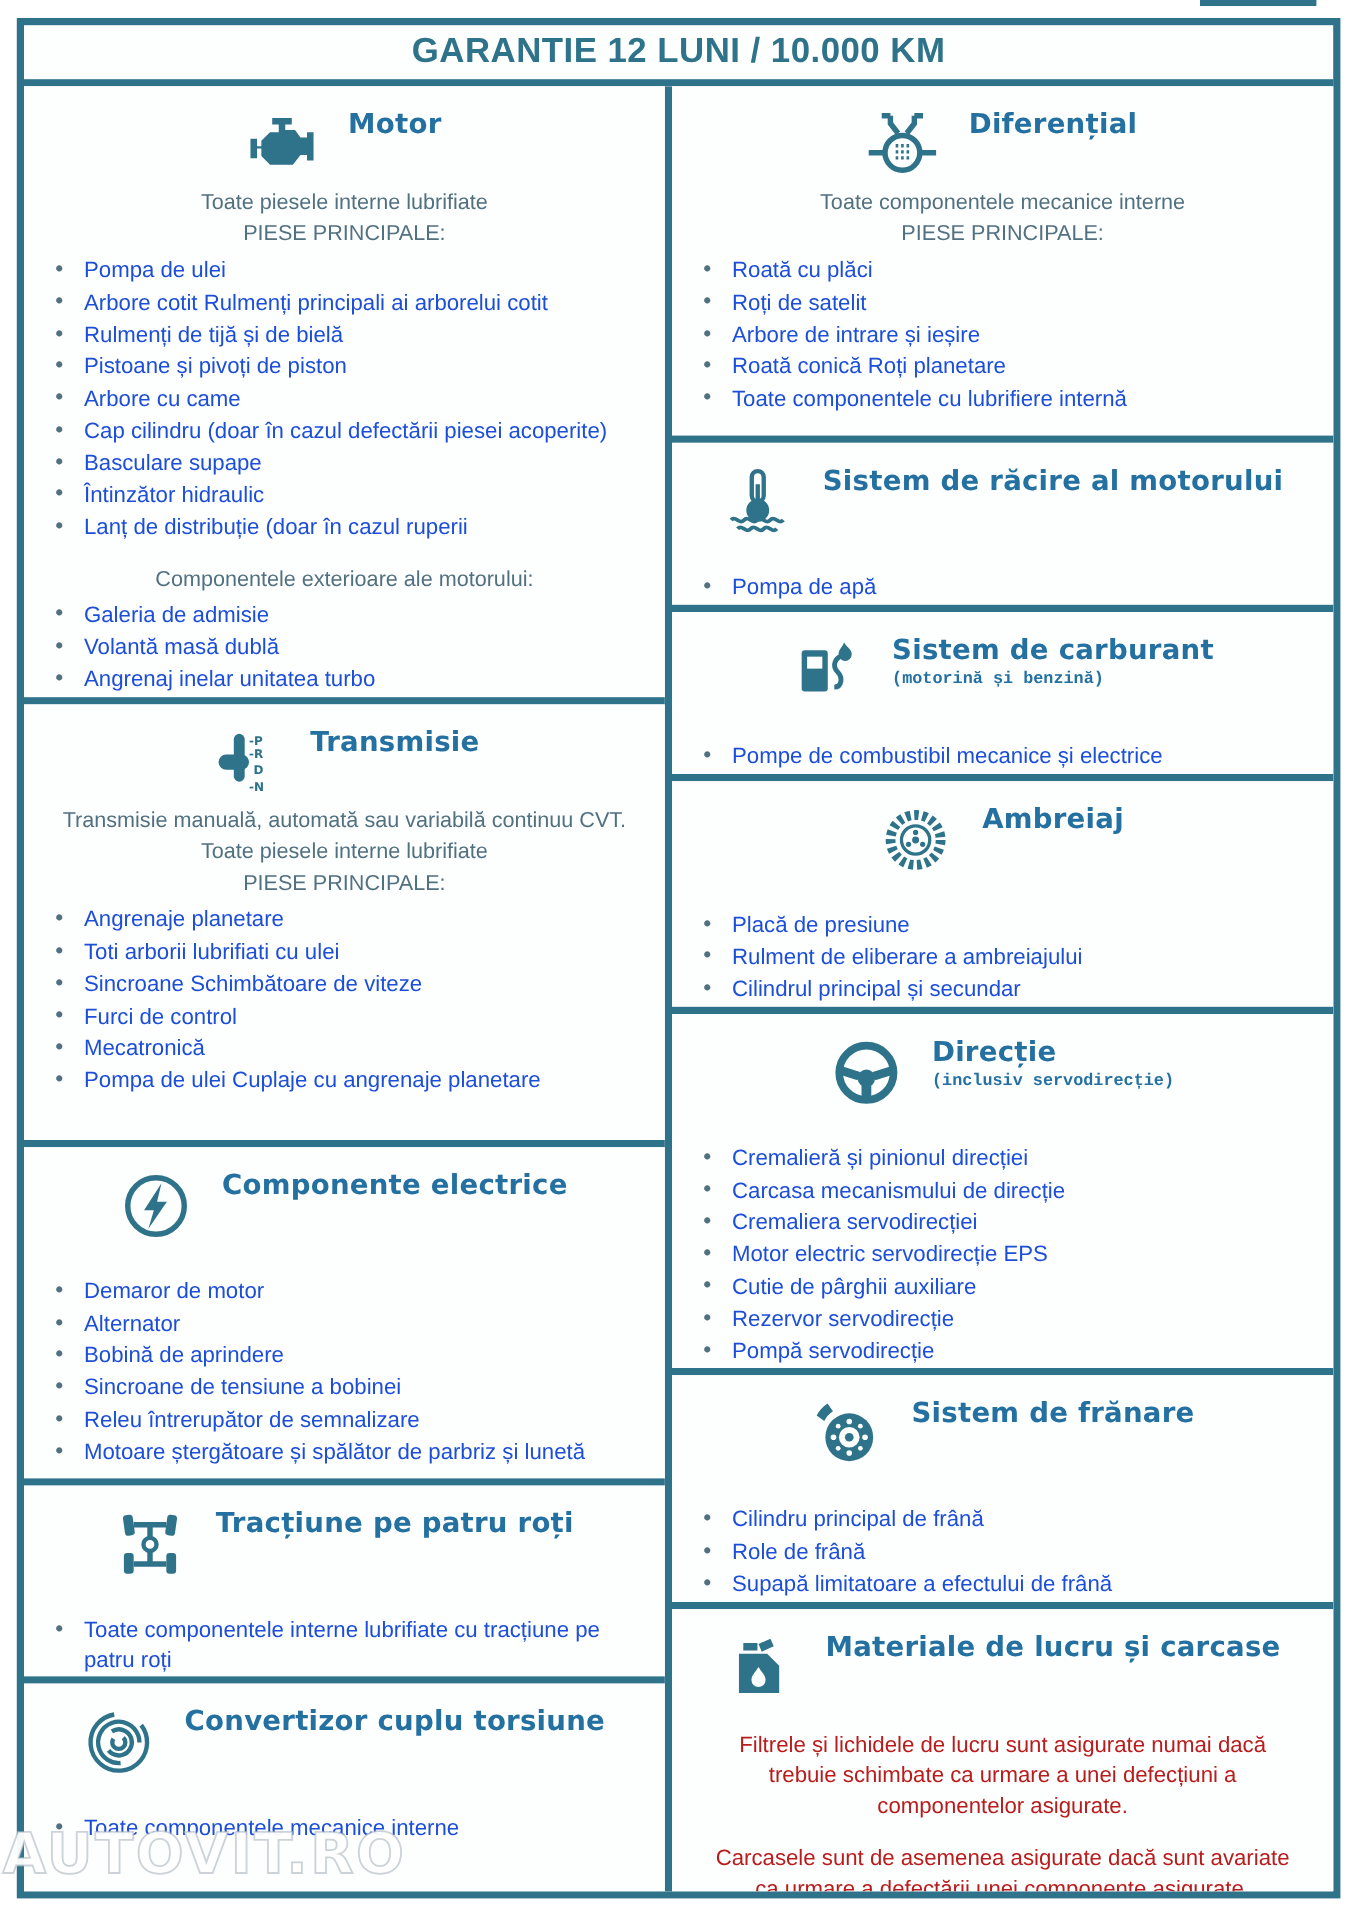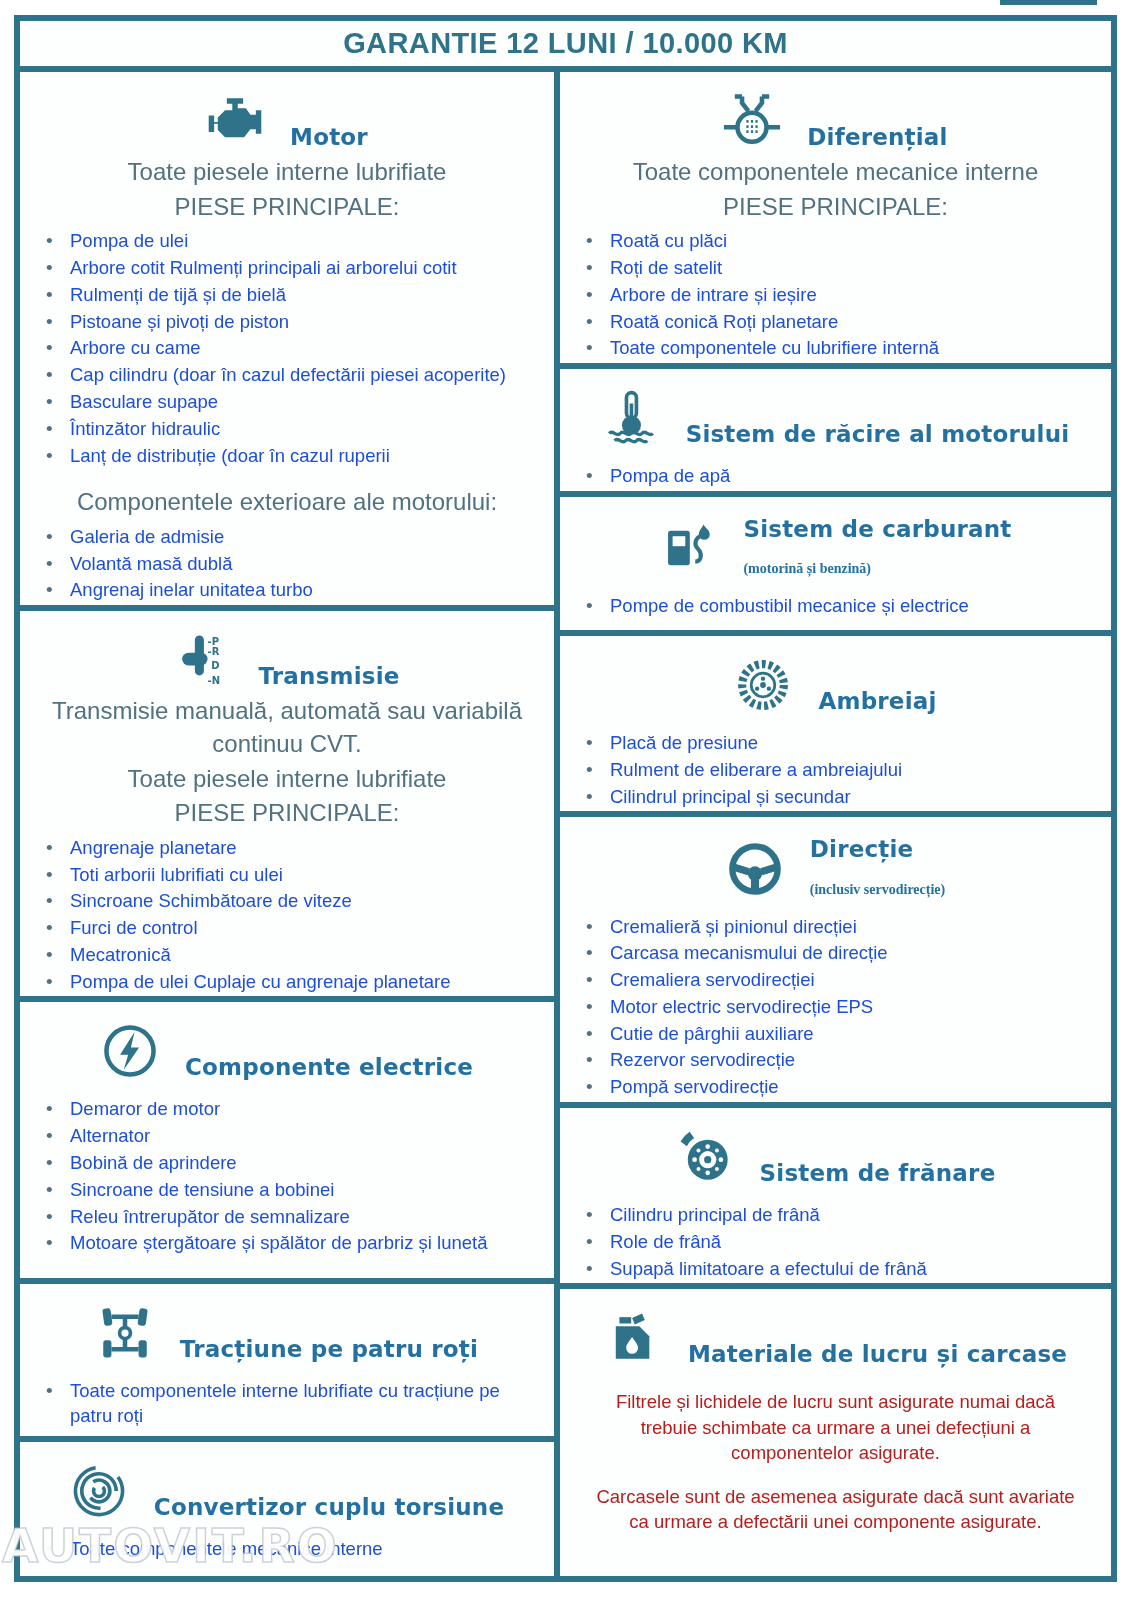--- a/index.html
+++ b/index.html
@@ -23,31 +23,31 @@
   .col-left  .box:nth-child(2){min-height:369px}
   .col-left  .box:nth-child(3){min-height:282px}
   .col-left  .box:nth-child(4){min-height:158px}
   .col-right .box:nth-child(1){min-height:297px}
   .col-right .box:nth-child(2){min-height:119px}
   .col-right .box:nth-child(3){min-height:139px}
   .col-right .box:nth-child(4){min-height:179px}
   .col-right .box:nth-child(5){min-height:279px}
   .col-right .box:nth-child(6){min-height:179px}
 
-  .box-head{display:flex;align-items:flex-end;justify-content:center;gap:26px;padding:20px 8px 4px}
+  .box-head{display:flex;align-items:flex-start;justify-content:center;gap:26px;padding:20px 8px 4px}
   .box-icon{width:58px;height:58px;flex:none;display:flex;align-items:center;justify-content:center}
   .box-icon svg{width:100%;height:100%}
   .box-titlewrap{text-align:left}
   .box-title{margin:0;font-family:"DejaVu Sans",sans-serif;font-weight:bold;font-size:23px;
              color:#2471a1;letter-spacing:.2px;line-height:1.1}
-  .box-subtitle{font-family:Liberation Serif, serif;font-weight:bold;font-size:14px;color:#2471a1;margin-top:19px}
-  .intro{margin:2px 10px;text-align:center;font-size:24px;color:#527180;line-height:1.36}
+  .box-subtitle{font-family:Liberation Mono, monospace;font-weight:bold;font-size:14px;color:#2471a1;margin-top:3px}
+  .intro{margin:2px 10px;text-align:center;font-size:18px;color:#527180;line-height:1.36}
   .intro.mid{margin-top:18px}
   .items{list-style:none;margin:6px 0 0;padding:0 8px 0 46px}
-  .box-head + .items{margin-top:13px}
+  .box-head + .items{margin-top:26px}
   .items li{position:relative;font-size:18.5px;color:#1d4ed8;line-height:1.34;margin:2px 0}
   .items li::before{content:"\2022";position:absolute;left:-24px;top:-1px;color:#527180;font-size:19px}
   .para{margin:18px 22px 0;text-align:center;font-size:18.5px;color:#b91c1c;line-height:1.38}
   .watermark{position:absolute;left:2px;top:1518px;z-index:5;
              font-family:"DejaVu Sans",sans-serif;font-weight:bold;font-size:47px;letter-spacing:2px;
              color:rgba(255,255,255,.95);-webkit-text-stroke:1.5px rgba(170,182,190,.6)}
 </style>
 </head>
 <body>
 

